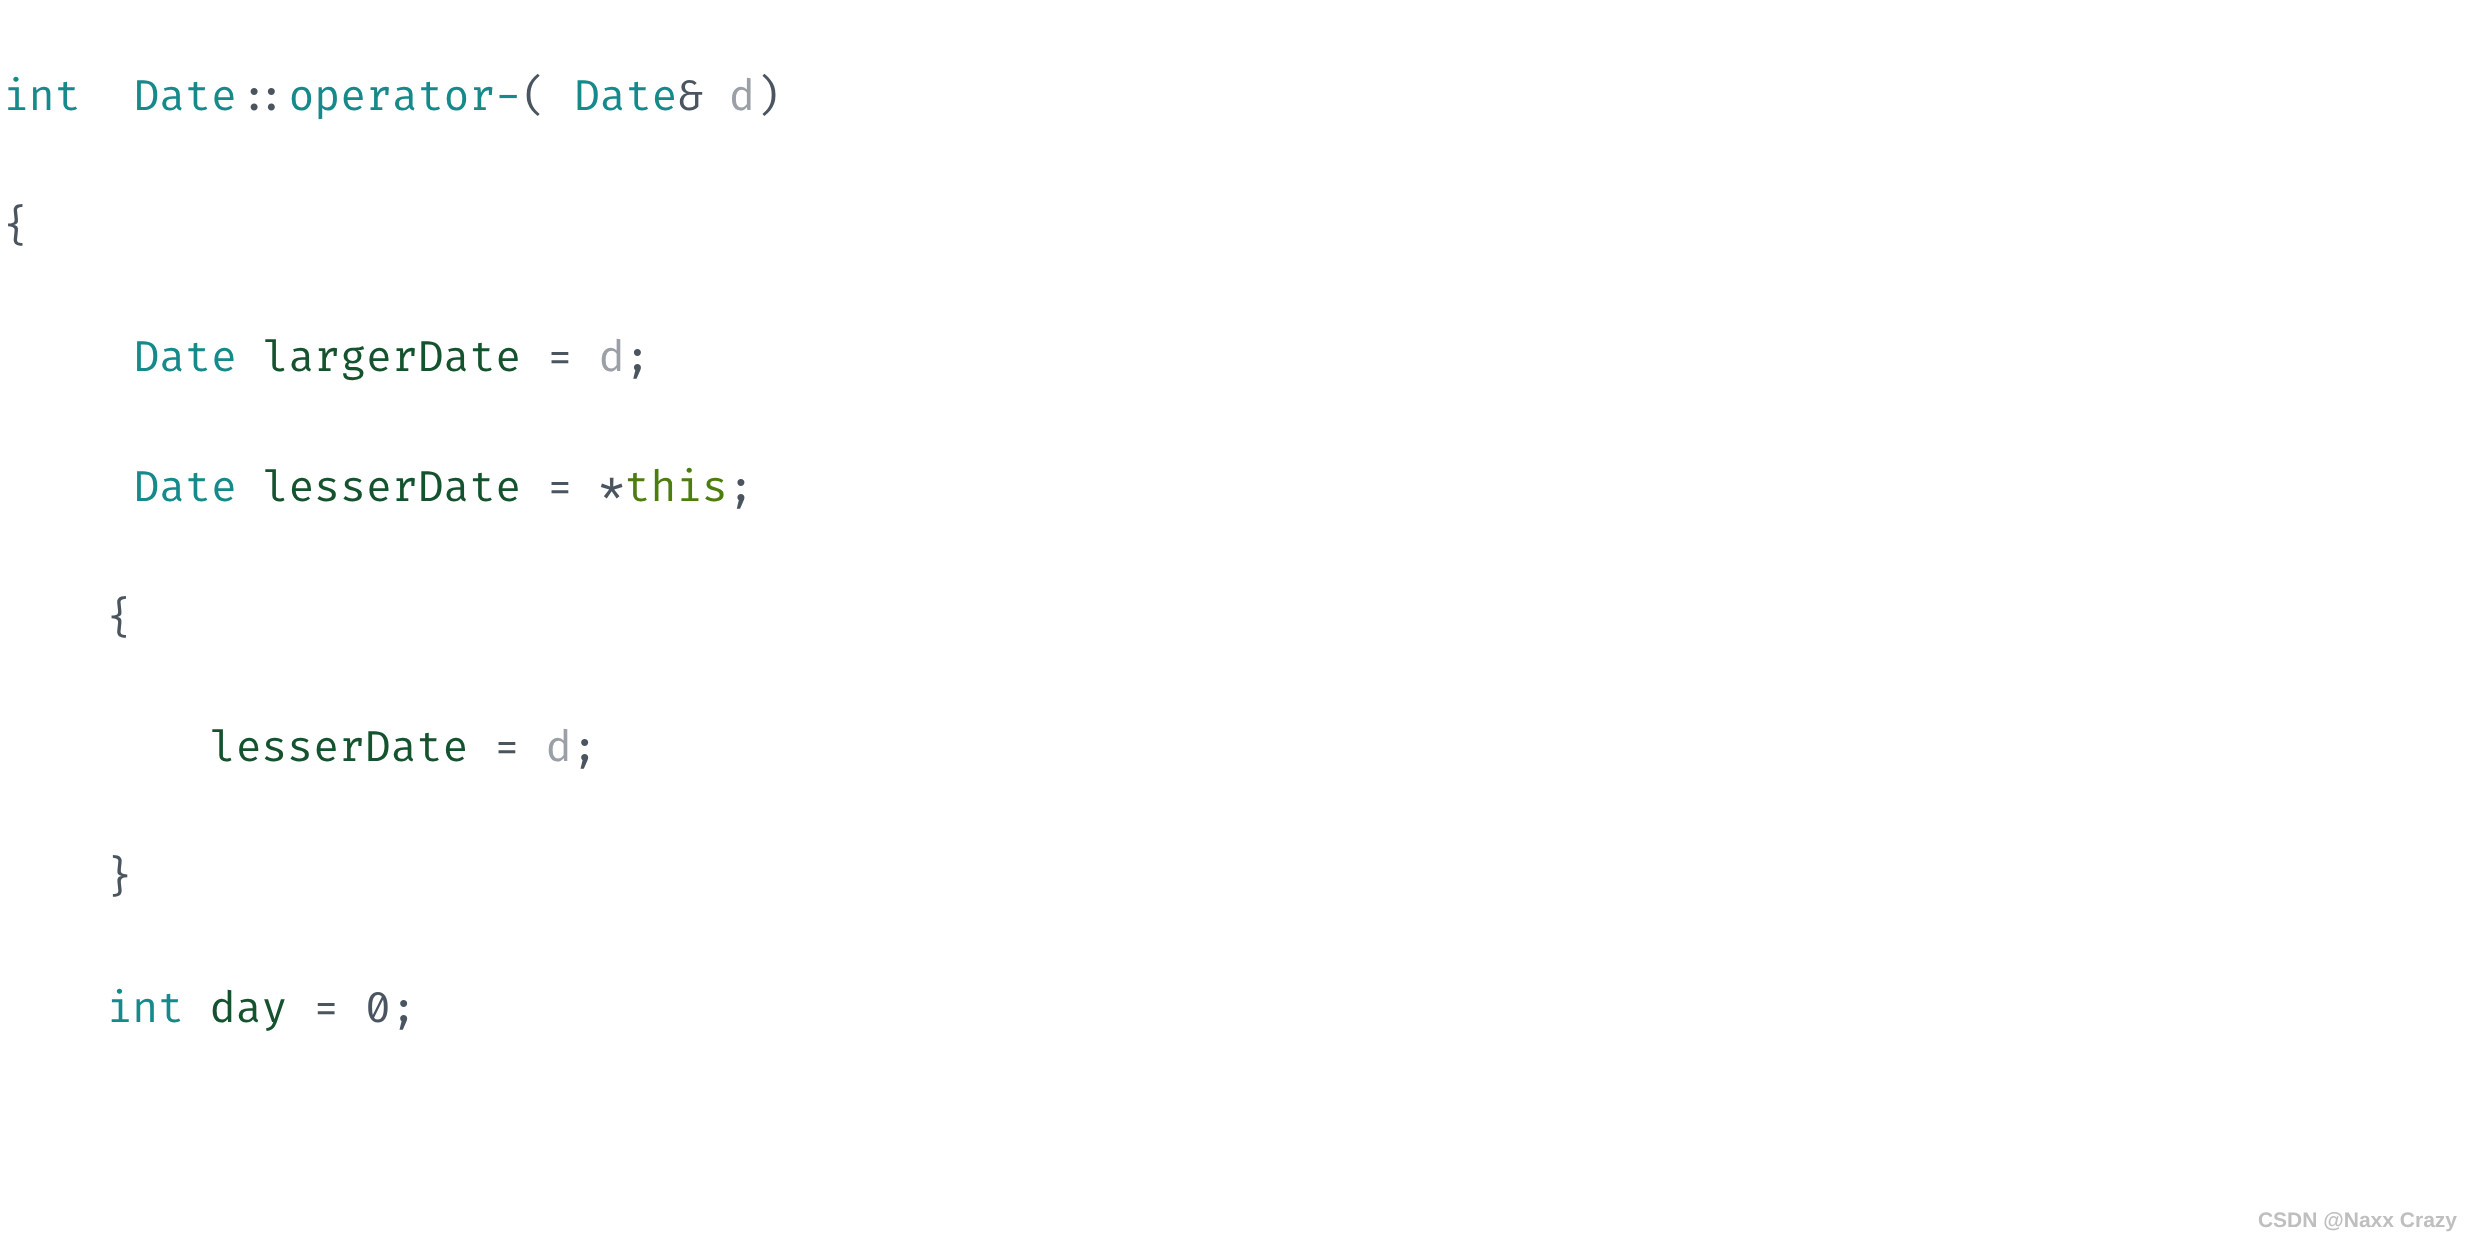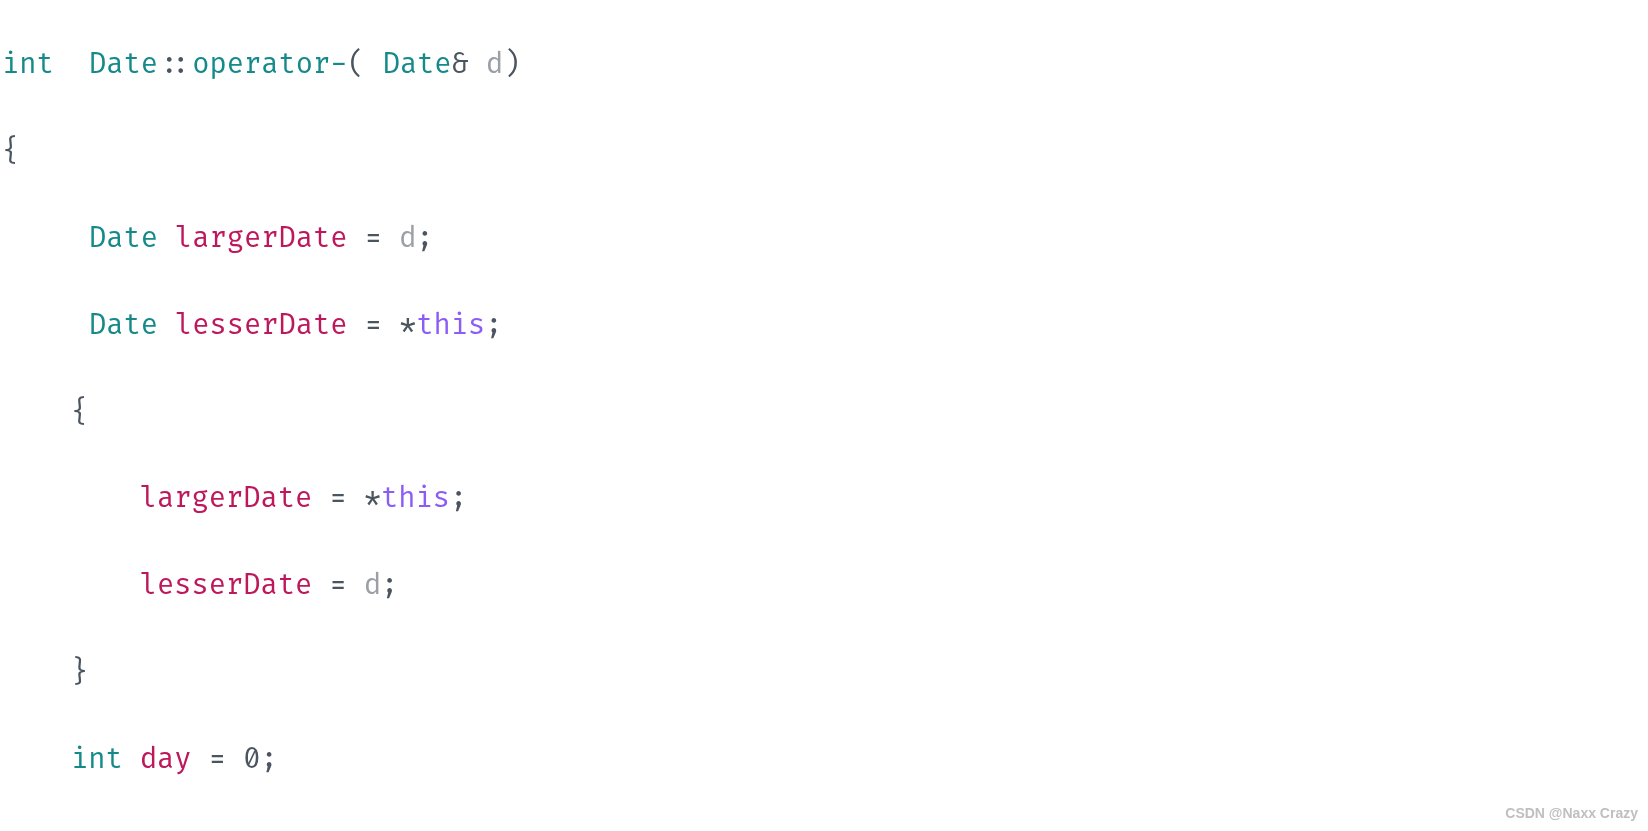--- a/index.html
+++ b/index.html
@@ -13,24 +13,24 @@
     width: 1648px;
     height: 831px;
     overflow: hidden;
   }
   .code {
     white-space: pre;
     padding-left: 2px;
   }
   .kw-type { color: #168a8a; }
   .kw-ctrl { color: #8a2d9c; }
-  .kw-this { color: #8b5cf6; }
+  .kw-this { color: #4d7c0f; }
   .cls { color: #168a8a; margin-left: 18px; }
   .fn { color: #168a8a; }
-  .var { color: #be185d; }
+  .var { color: #14532d; }
   .param { color: #9aa0a6; }
   .num { color: #4a5560; }
   .punct { color: #4a5560; }
   .op { color: #4a5560; }
   .watermark {
     position: absolute;
     bottom: 6px;
     right: 10px;
     font-family: Arial, sans-serif;
     font-size: 14px;
@@ -40,21 +40,20 @@
 </style>
 </head>
 <body>
 
 <div class="code">
 <div><span class="kw-type">int</span><span> </span><span class="cls">Date</span><span class="punct">::</span><span class="fn">operator-</span><span class="punct">(</span><span class="cls">Date</span><span class="op">&amp;</span><span> </span><span class="param">d</span><span class="punct">)</span></div>
 <div><span class="punct">{</span></div>
 <div><span>    </span><span class="cls">Date</span><span> </span><span class="var">largerDate</span><span> </span><span class="op">=</span><span> </span><span class="param">d</span><span class="punct">;</span></div>
 <div><span>    </span><span class="cls">Date</span><span> </span><span class="var">lesserDate</span><span> </span><span class="op">=</span><span> </span><span class="op">*</span><span class="kw-this">this</span><span class="punct">;</span></div>
 <div><span>    </span><span class="punct">{</span></div>
-<div><span>        </span><span class="var">largerDate</span><span> </span><span class="op">=</span><span> </span><span class="op">*</span><span class="kw-this">this</span><span class="punct">;</span></div>
 <div><span>        </span><span class="var">lesserDate</span><span> </span><span class="op">=</span><span> </span><span class="param">d</span><span class="punct">;</span></div>
 <div><span>    </span><span class="punct">}</span></div>
 <div><span>    </span><span class="kw-type">int</span><span> </span><span class="var">day</span><span> </span><span class="op">=</span><span> </span><span class="num">0</span><span class="punct">;</span></div>
 
 
 
 
 
 <div><span></span></div>
 

